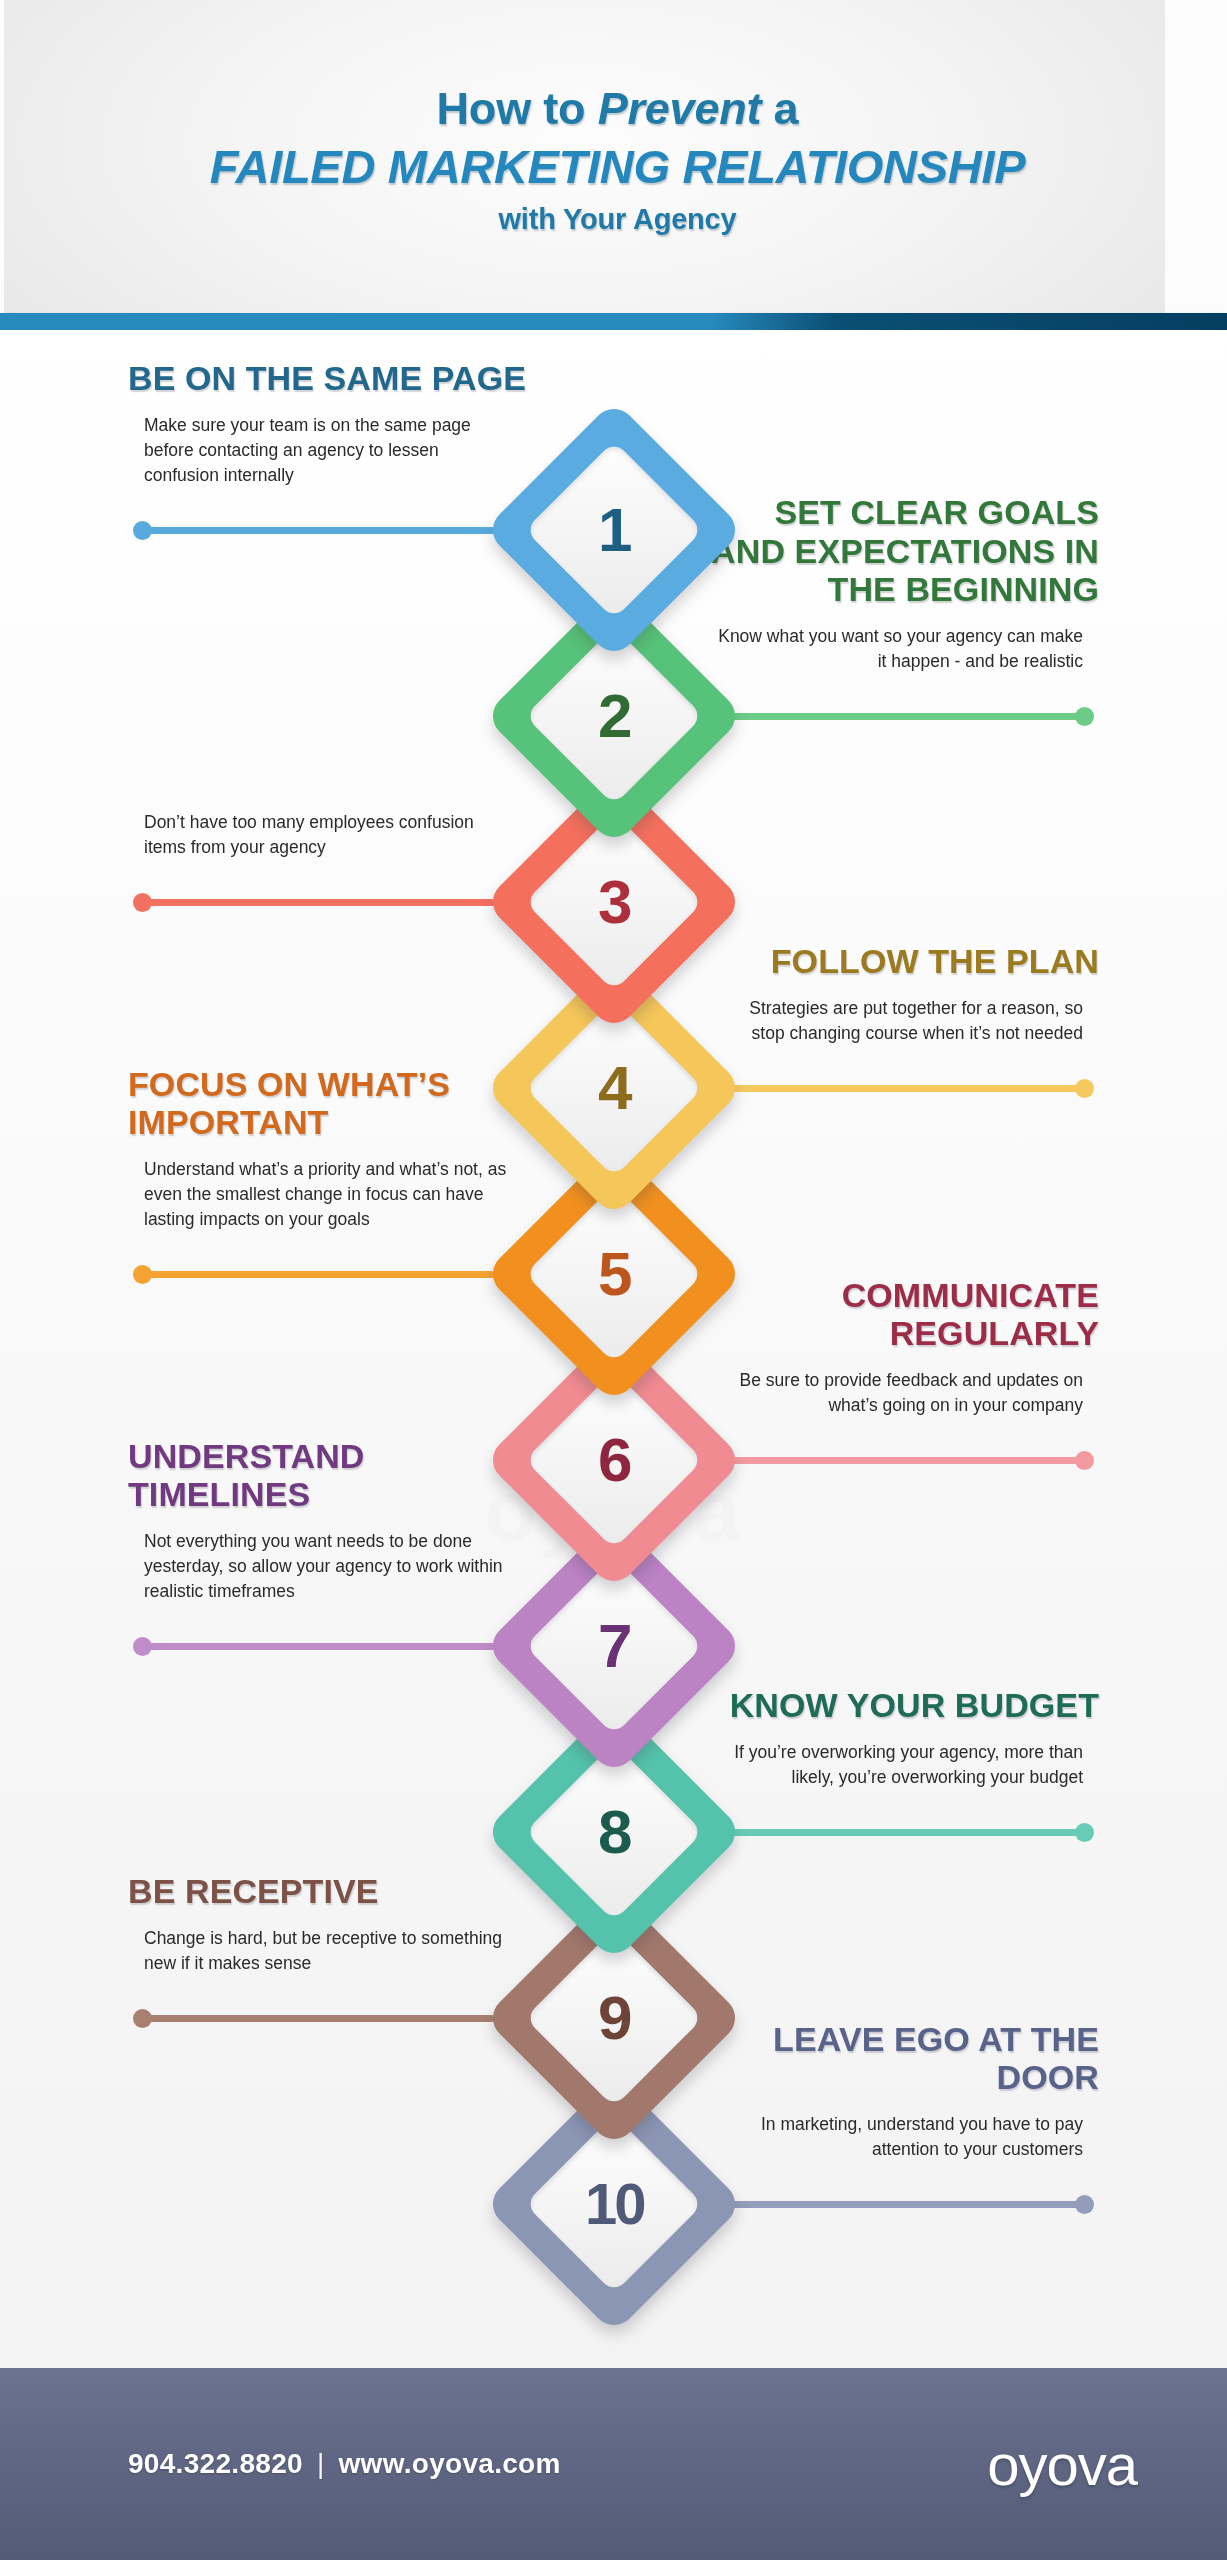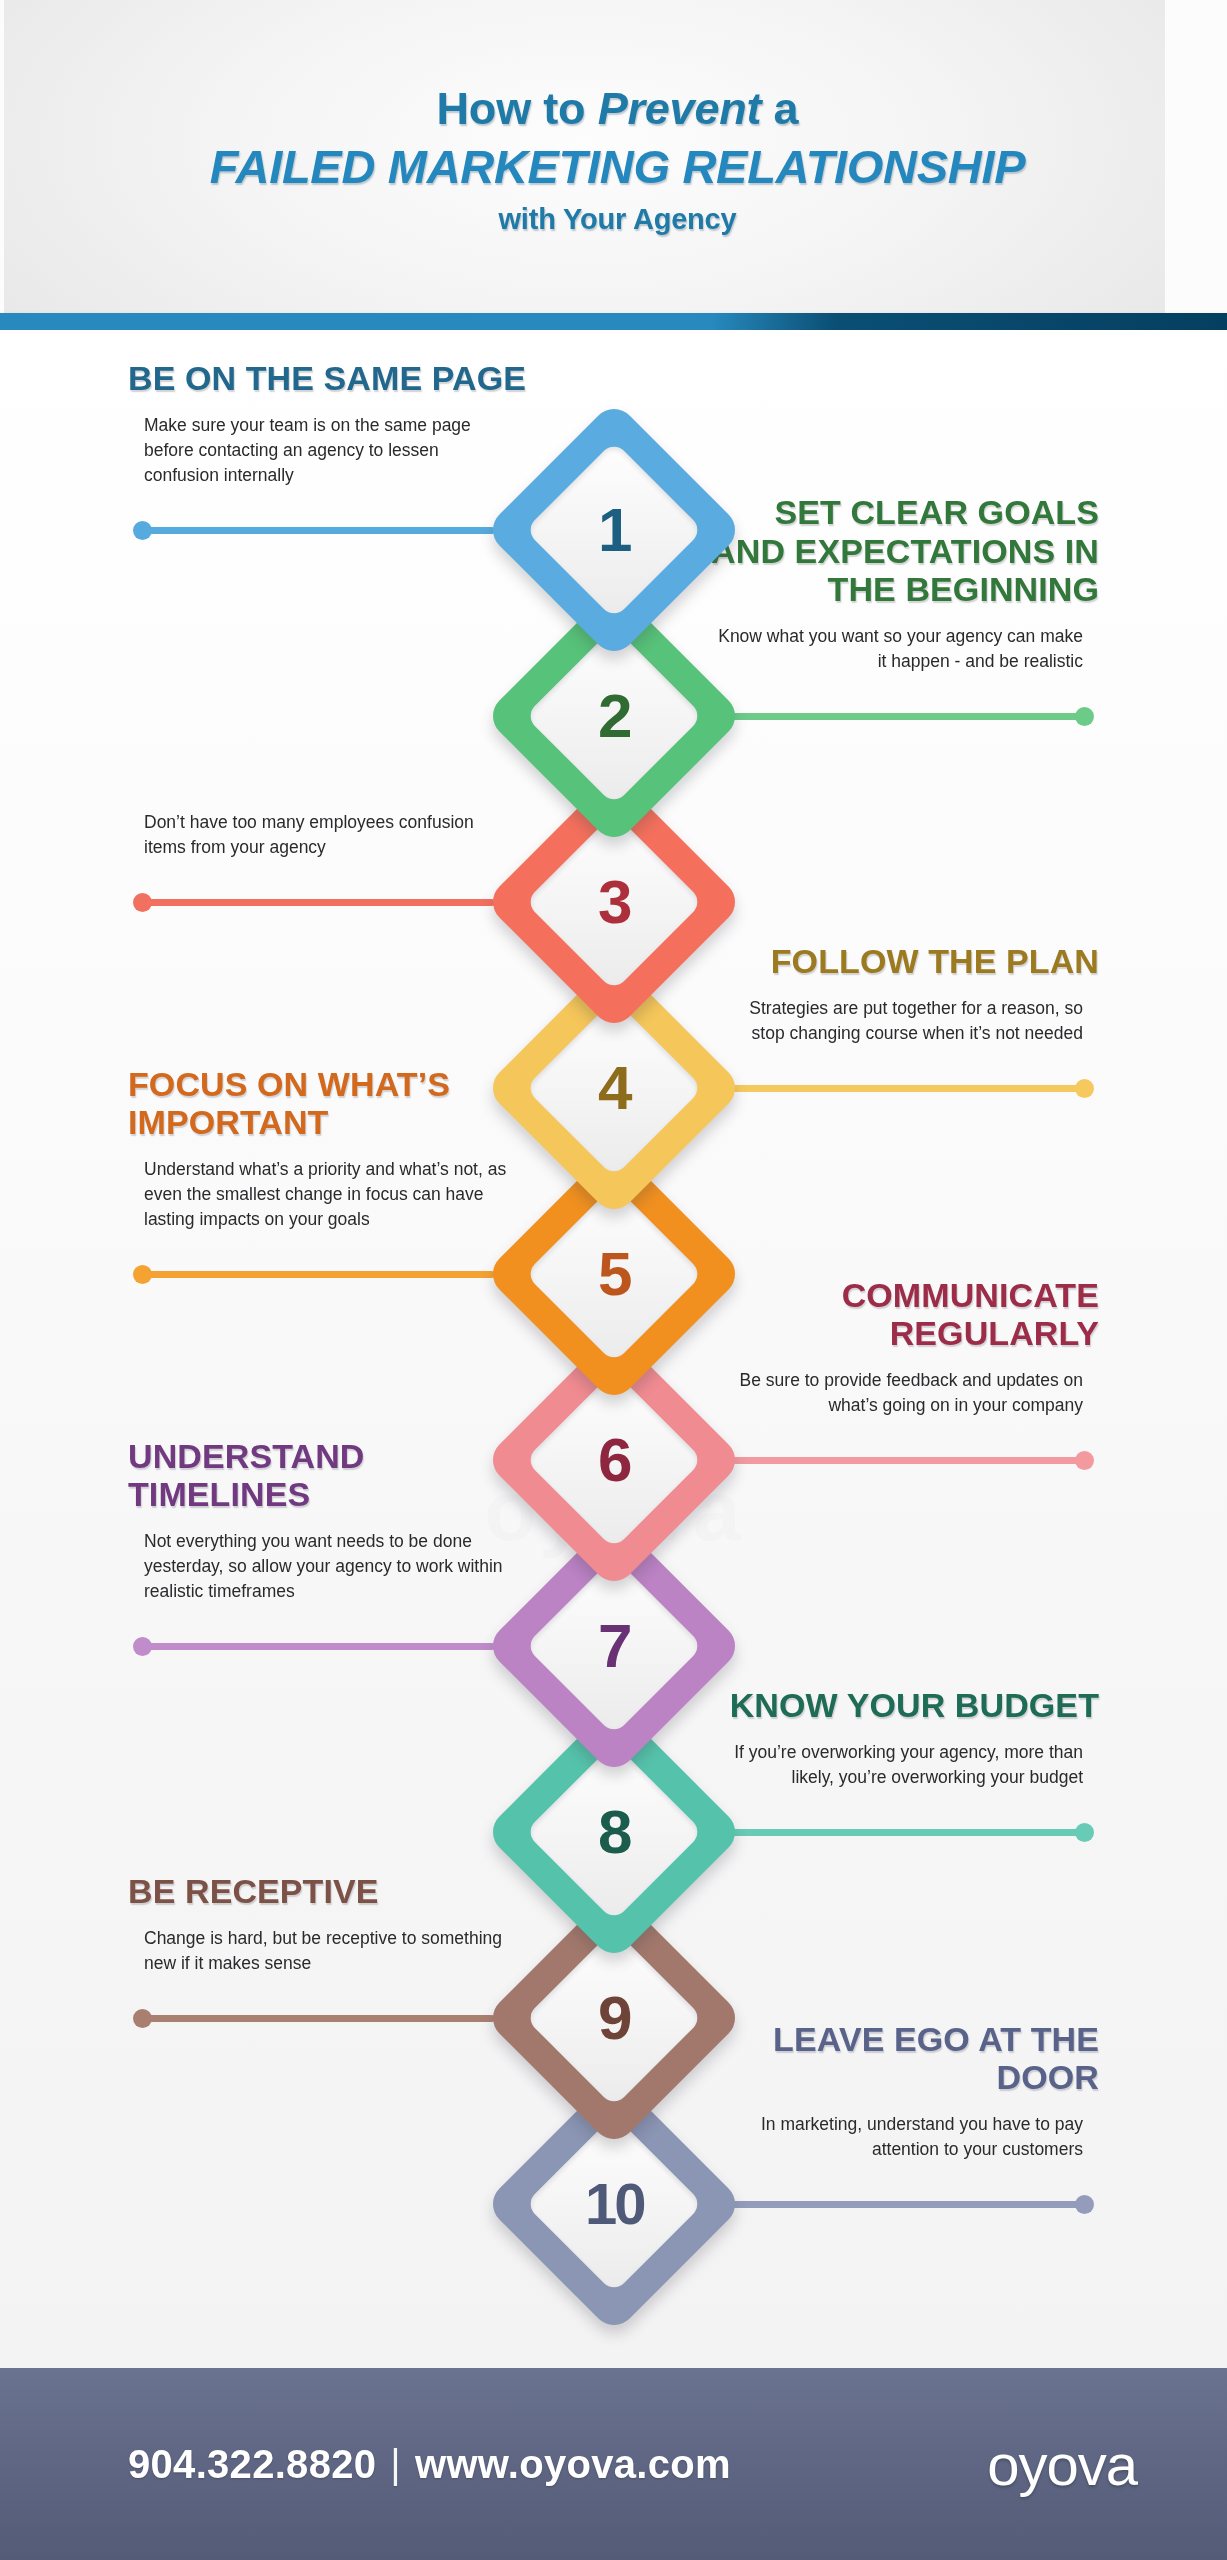--- a/index.html
+++ b/index.html
@@ -109,21 +109,21 @@
   }
 
   
   .footer{
     position:absolute;left:0;top:2368px;width:1227px;height:192px;
     background:linear-gradient(to bottom,#6a7390 0%,#5f6784 45%,#535b77 100%);
     display:flex;align-items:center;
   }
   .footer-contact{
     position:absolute;left:128px;top:50%;transform:translateY(-50%);
-    color:#ffffff;font-size:40px;font-weight:700;letter-spacing:.3px;
+    color:#ffffff;font-size:28px;font-weight:700;letter-spacing:.3px;
     white-space:nowrap;text-shadow:0 1px 2px rgba(0,0,0,.22);
   }
   .footer-sep{display:inline-block;padding:0 14px;font-weight:400;opacity:.95;}
   .footer-logo{
     position:absolute;right:90px;top:50%;transform:translateY(-50%);
     color:#ffffff;font-size:58px;font-weight:400;letter-spacing:-1px;
     text-shadow:0 2px 3px rgba(0,0,0,.22);
   }
 </style>
 </head>

